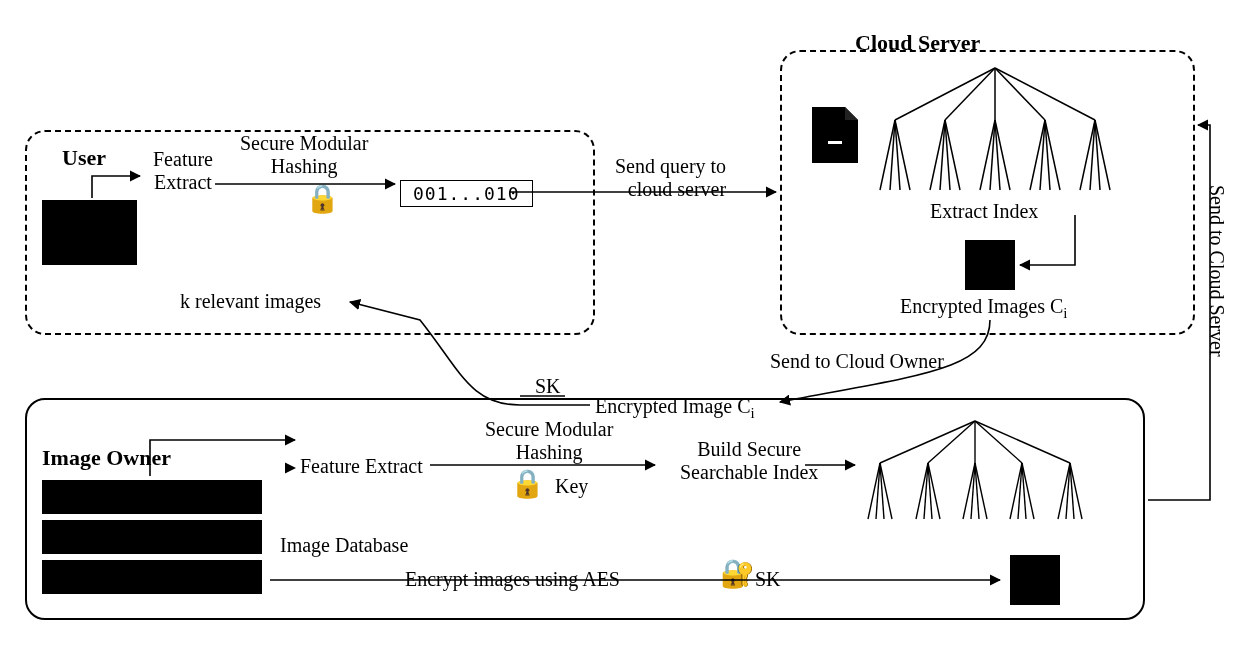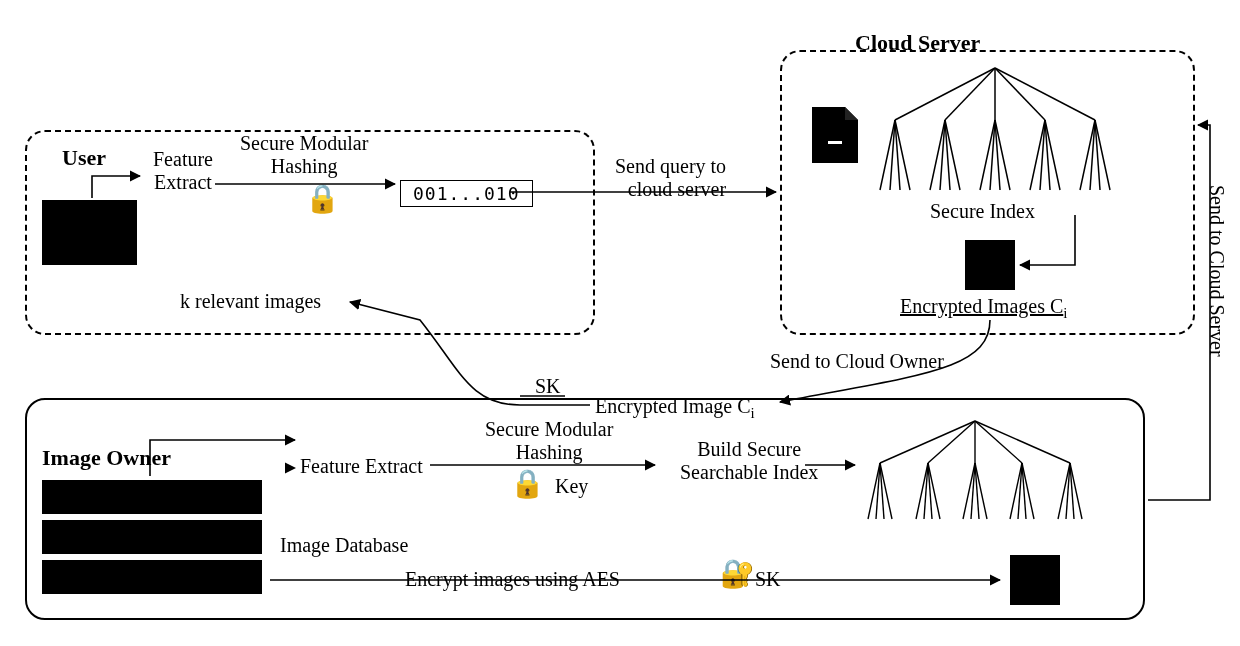--- a/index.html
+++ b/index.html
@@ -153,24 +153,24 @@
         <line x1="175" y1="60" x2="170" y2="130"></line>
         <line x1="175" y1="60" x2="180" y2="130"></line>
         <line x1="175" y1="60" x2="190" y2="130"></line>
       <line x1="225" y1="60" x2="210" y2="130"></line>
         <line x1="225" y1="60" x2="220" y2="130"></line>
         <line x1="225" y1="60" x2="230" y2="130"></line>
         <line x1="225" y1="60" x2="240" y2="130"></line>
     </g>
   </svg>
 </div>
-<div class="label" style="left:930px; top:200px;">Secure Index</div>
+<div class="label" style="left:930px; top:200px;">Extract Index</div>
 
 <div class="smallimg" style="left:965px; top:240px;"></div>
-<div class="label" style="left:900px; top:295px;text-decoration:underline;">
+<div class="label" style="left:900px; top:295px;">
   <span>Encrypted Images C</span><sub>i</sub>
 </div>
 
 <div class="box solid" style="left:25px; top:398px; width:1120px; height:222px;"></div>
 <div class="box-title" style="left:42px; top:405px;margin-top:40px;">Image Owner</div>
 
 <div class="dbstack" style="left:42px; top:480px;">
   <div class="bars">
     <div class="bar"></div>
     <div class="bar"></div>

